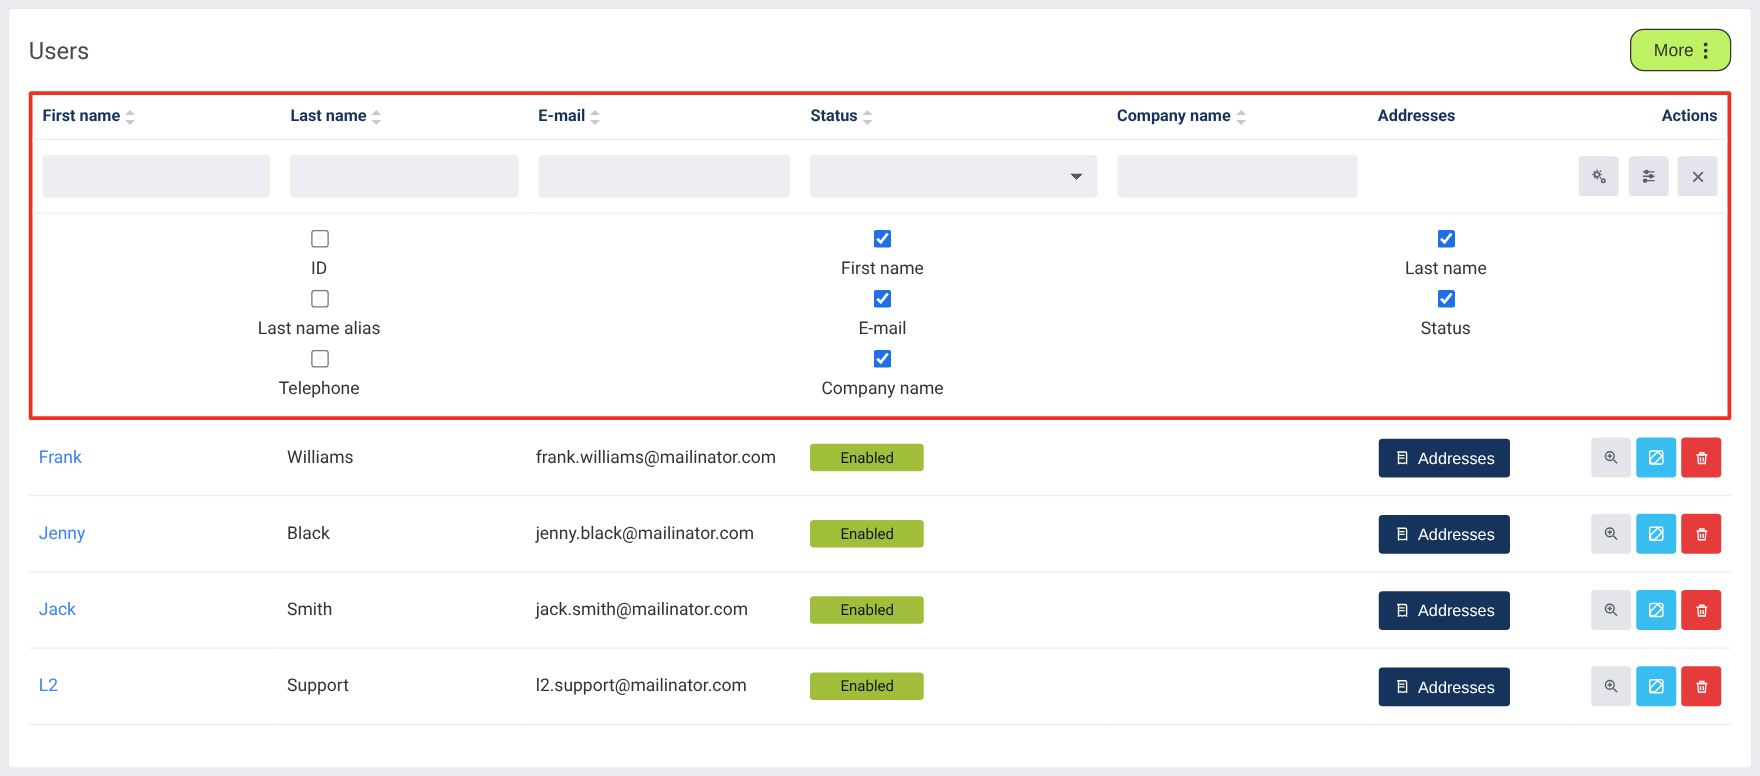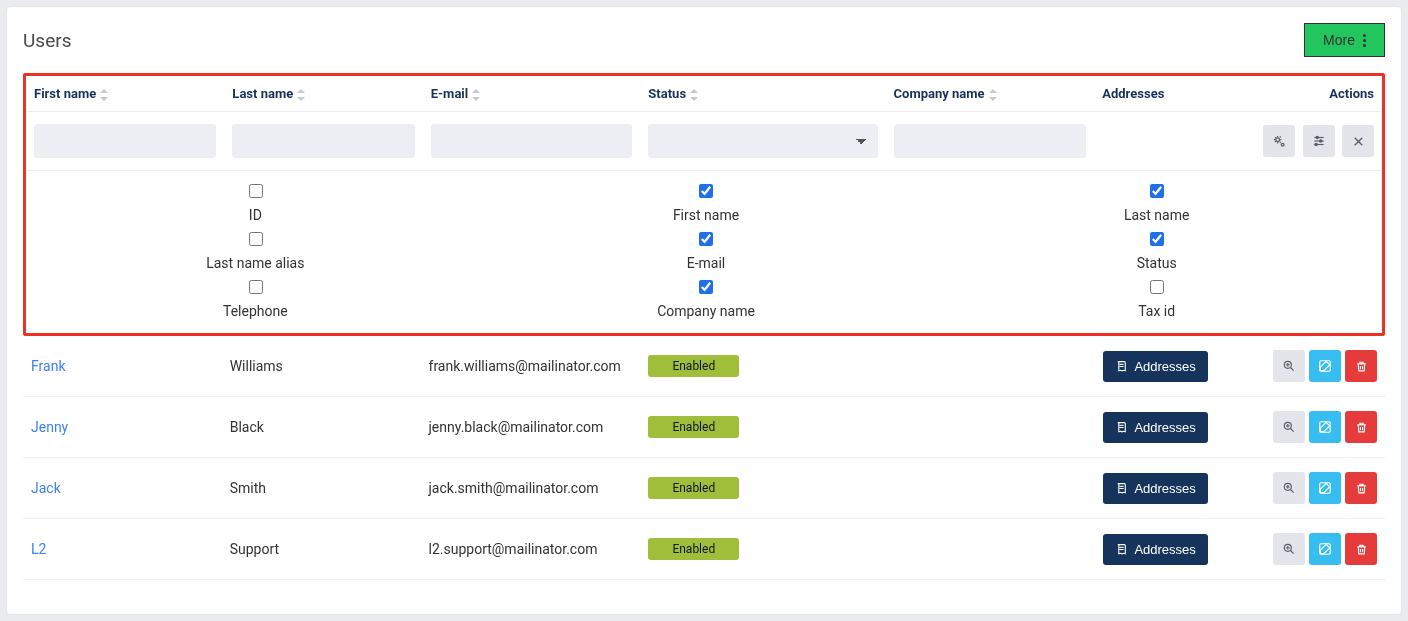--- a/index.html
+++ b/index.html
@@ -23,23 +23,23 @@
     justify-content: space-between;
     align-items: center;
     margin-bottom: 16px;
   }
   .title {
     font-size: 19px;
     font-weight: 400;
     color: #4a4a4a;
   }
   .more-btn {
-    background: #22c55e;
+    background: #bef264;
     border: 1px solid #333;
-    border-radius: 0;
+    border-radius: 11px;
     padding: 8px 18px;
     font-size: 14px;
     color: #333;
     cursor: pointer;
     display: inline-flex;
     align-items: center;
     gap: 8px;
   }
   .more-dots {
     display: inline-flex;
@@ -302,24 +302,20 @@
             <span>Status</span>
           </label>
           <label class="vo-item">
             <input type="checkbox" style="">
             <span>Telephone</span>
           </label>
           <label class="vo-item">
             <input type="checkbox" checked="" style="">
             <span>Company name</span>
           </label>
-          <label class="vo-item">
-            <input type="checkbox" style="">
-            <span>Tax id</span>
-          </label>
         </div>
     </div>
   </div>
 
   <table class="data-table">
     <colgroup>
       <col class="col-fn">
         <col class="col-ln">
         <col class="col-em">
         <col class="col-st">

